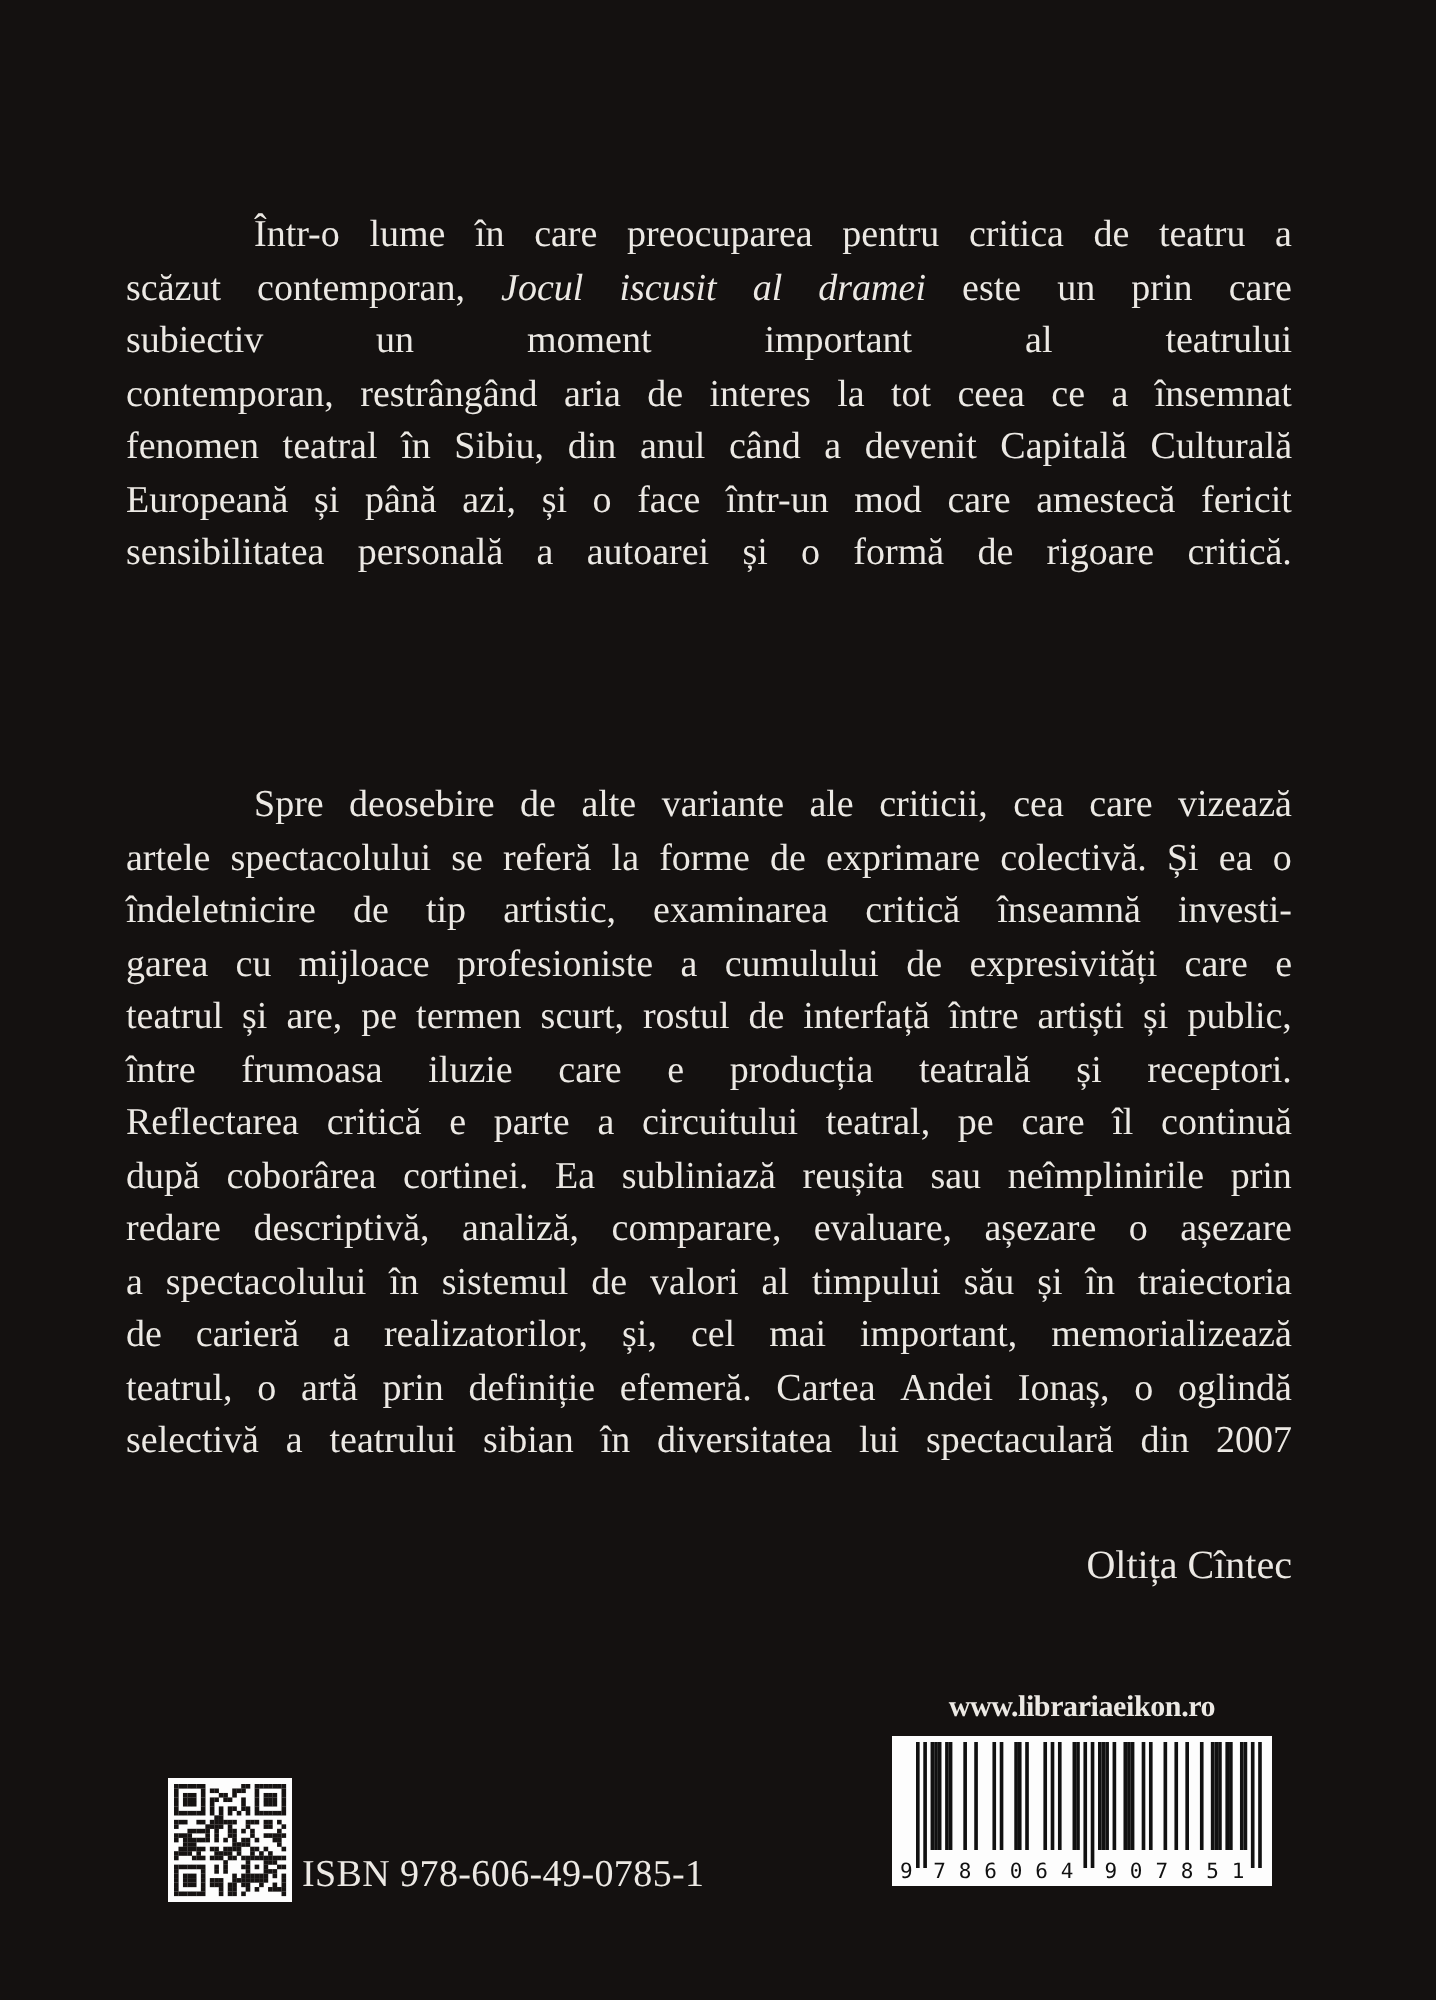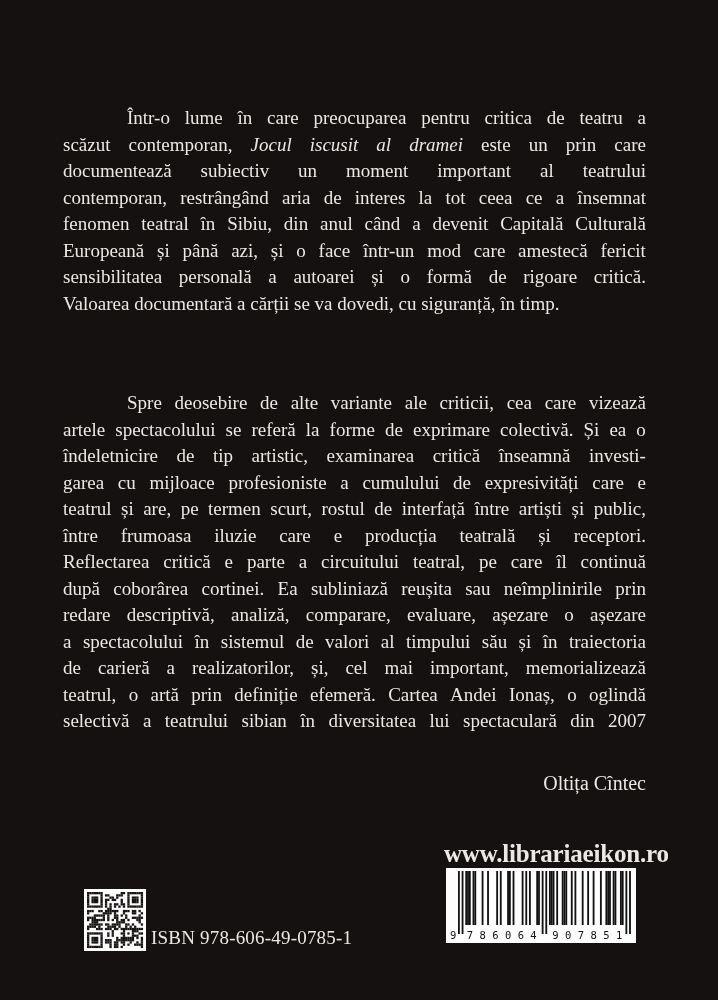--- a/index.html
+++ b/index.html
@@ -28,21 +28,21 @@
   .tline.just span{white-space:pre;}
   .it{font-style:italic;}
   .attr{
     position:absolute;left:63px;width:583px;
     text-align:right;
     font-size:20px;line-height:26.5px;
   }
   .website{
     position:absolute;left:444px;top:842px;width:194px;
     text-align:center;
-    font-weight:bold;font-size:25px;line-height:24px;
+    font-weight:bold;font-size:15px;line-height:24px;
     letter-spacing:-0.2px;
   }
   .barcode{
     position:absolute;left:446px;top:868px;width:190px;height:75px;
     background:#fdfdfd;
   }
   .barcode svg{display:block;}
   .qr{
     position:absolute;left:84px;top:889px;width:62px;height:62px;
     background:#fdfdfd;
@@ -78,21 +78,20 @@
         <span class="it">Jocul</span>
         <span class="it">iscusit</span>
         <span class="it">al</span>
         <span class="it">dramei</span>
         <span>este</span>
         <span>un</span>
         <span>prin</span>
         <span>care</span>
       </div>
       <div class="tline just">
-        <span>documentează</span>
         <span>subiectiv</span>
         <span>un</span>
         <span>moment</span>
         <span>important</span>
         <span>al</span>
         <span>teatrului</span>
       </div>
       <div class="tline just">
         <span>contemporan,</span>
         <span>restrângând</span>
@@ -138,21 +137,20 @@
         <span>personală</span>
         <span>a</span>
         <span>autoarei</span>
         <span>și</span>
         <span>o</span>
         <span>formă</span>
         <span>de</span>
         <span>rigoare</span>
         <span>critică.</span>
       </div>
-      <div class="tline"><span>Valoarea documentară a cărții se va dovedi, cu siguranță, în timp.</span></div>
     </section>
 
 
   <section class="para" id="para-1" style="top:390px">
       <div class="tline just" style="padding-left: 64px;">
         <span>Spre</span>
         <span>deosebire</span>
         <span>de</span>
         <span>alte</span>
         <span>variante</span>

